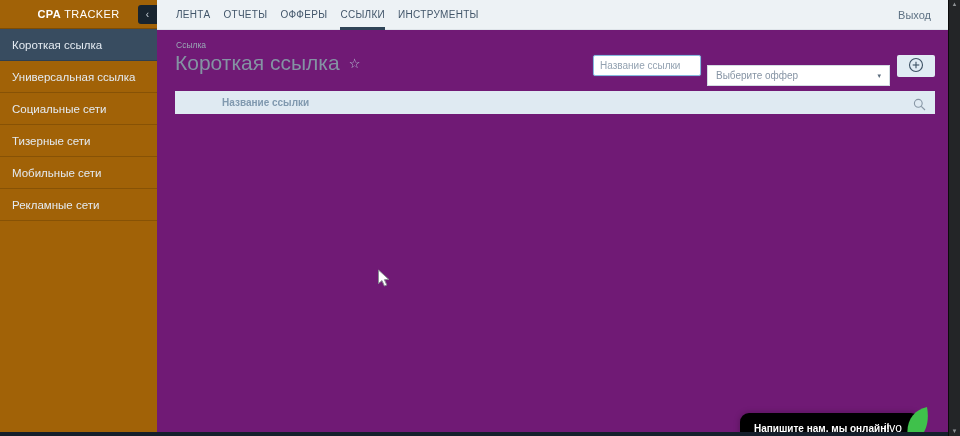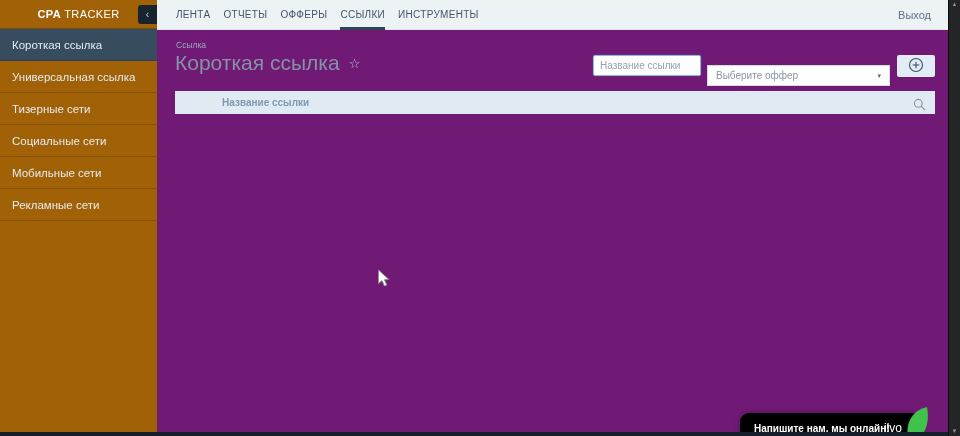--- a/index.html
+++ b/index.html
@@ -76,22 +76,22 @@
 
 <div class="app">
 
   <aside class="sidebar">
     <div class="sidebar-header">
       <span><span class="brand-bold">CPA</span><span> TRACKER</span></span>
       <button class="collapse-btn"><span>‹</span></button>
     </div>
     <div class="side-item active"><span>Короткая ссылка</span></div>
     <div class="side-item"><span>Универсальная ссылка</span></div>
+    <div class="side-item"><span>Социальные сети</span></div>
     <div class="side-item"><span>Тизерные сети</span></div>
-    <div class="side-item"><span>Социальные сети</span></div>
     <div class="side-item"><span>Мобильные сети</span></div>
     <div class="side-item"><span>Рекламные сети</span></div>
   </aside>
 
   <header class="topbar">
     <div class="tab">ЛЕНТА</div>
     <div class="tab">ОТЧЕТЫ</div>
     <div class="tab">ОФФЕРЫ</div>
     <div class="tab active">ССЫЛКИ</div>
     <div class="tab">ИНСТРУМЕНТЫ</div>

